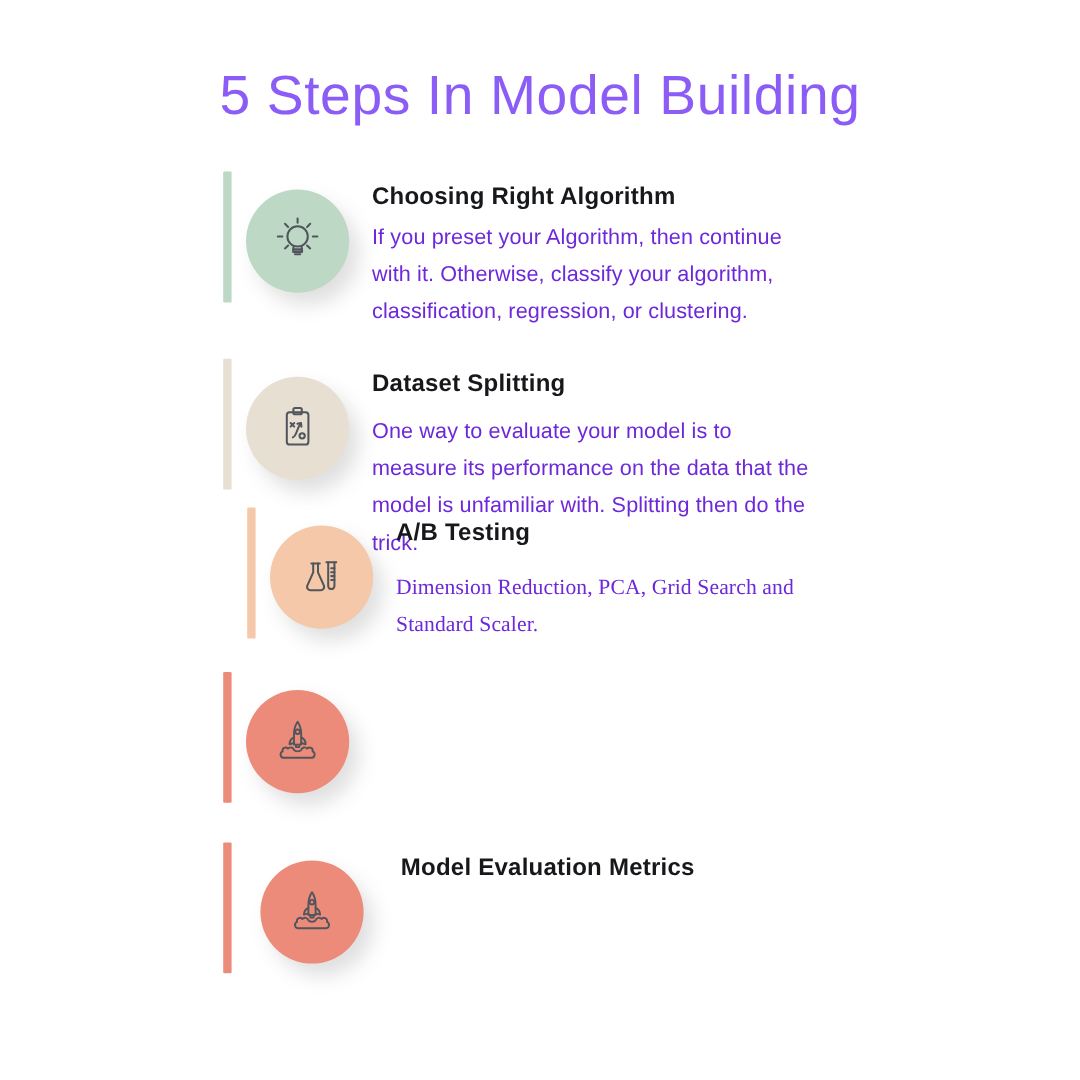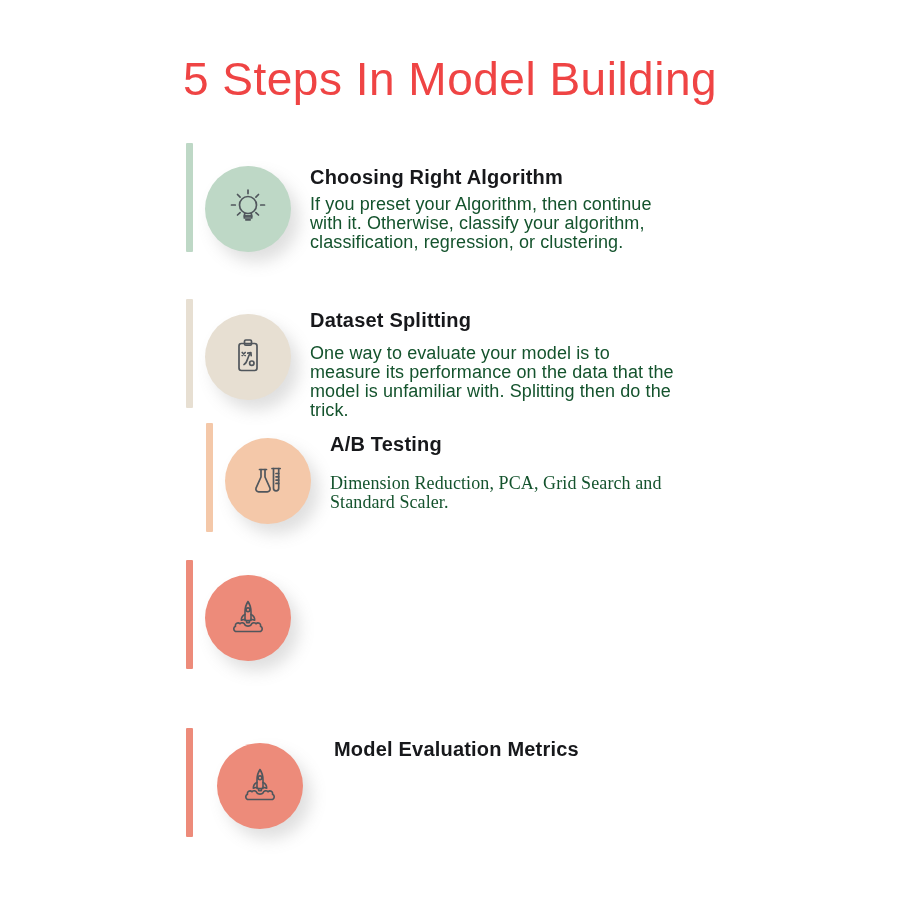--- a/index.html
+++ b/index.html
@@ -2,40 +2,40 @@
 <html><head>
 <meta charset="utf-8">
 <style>
   html,body{margin:0;padding:0;background:#f4f4f4;}
   .canvas{
     position:relative;width:900px;height:900px;background:#ffffff;
     font-family:"Liberation Sans", sans-serif;overflow:hidden;margin:0 auto;
   }
   .main-title{
     position:absolute;top:52px;left:0;width:900px;text-align:center;
-    font-size:46px;font-weight:400;color:#ef4444;letter-spacing:.5px;margin:0;
+    font-size:46px;font-weight:400;color:#8b5cf6;letter-spacing:.5px;margin:0;
   }
   .step{position:absolute;left:186px;display:flex;align-items:flex-start;}
-  .s1{top:143px;align-items:flex-end;} .s2{top:299px;} .s3{top:423px;padding-left:20px;} .s4{top:560px;} .s5{top:728px;gap:12px;}
+  .s1{top:143px;} .s2{top:299px;} .s3{top:423px;padding-left:20px;} .s4{top:560px;} .s5{top:702px;gap:12px;}
   .accent-bar{
     width:7px;height:109px;border-radius:1px;background:var(--accent);
     flex:0 0 auto;
   }
   .icon-circle{
     width:86px;height:86px;border-radius:50%;background:var(--accent);
     margin:15px 0 0 12px;flex:0 0 auto;display:flex;align-items:center;justify-content:center;
     box-shadow:8px 10px 16px rgba(110,110,110,.22);
   }
   .icon-circle svg{width:48px;height:48px;display:block;}
   .step-text{margin-left:19px;padding-top:9px;width:400px;}
   .step-title{
     margin:0;font-size:20px;line-height:24px;font-weight:700;color:#17181b;letter-spacing:.2px;
   }
   .step-desc{
-    margin:6px 0 0 0;font-size:18px;line-height:19px;color:#14532d;
+    margin:6px 0 0 0;font-size:18px;line-height:31px;color:#6d28d9;
     white-space:pre-line;letter-spacing:.1px;
   }
   .s2 .step-desc{margin-top:12px;}
   .s3 .step-desc{margin-top:18px;font-family:Liberation Serif, serif;}
   .s4 .step-desc{margin-top:14px;}
 </style>
 </head>
 <body>
 
 <div class="canvas">

